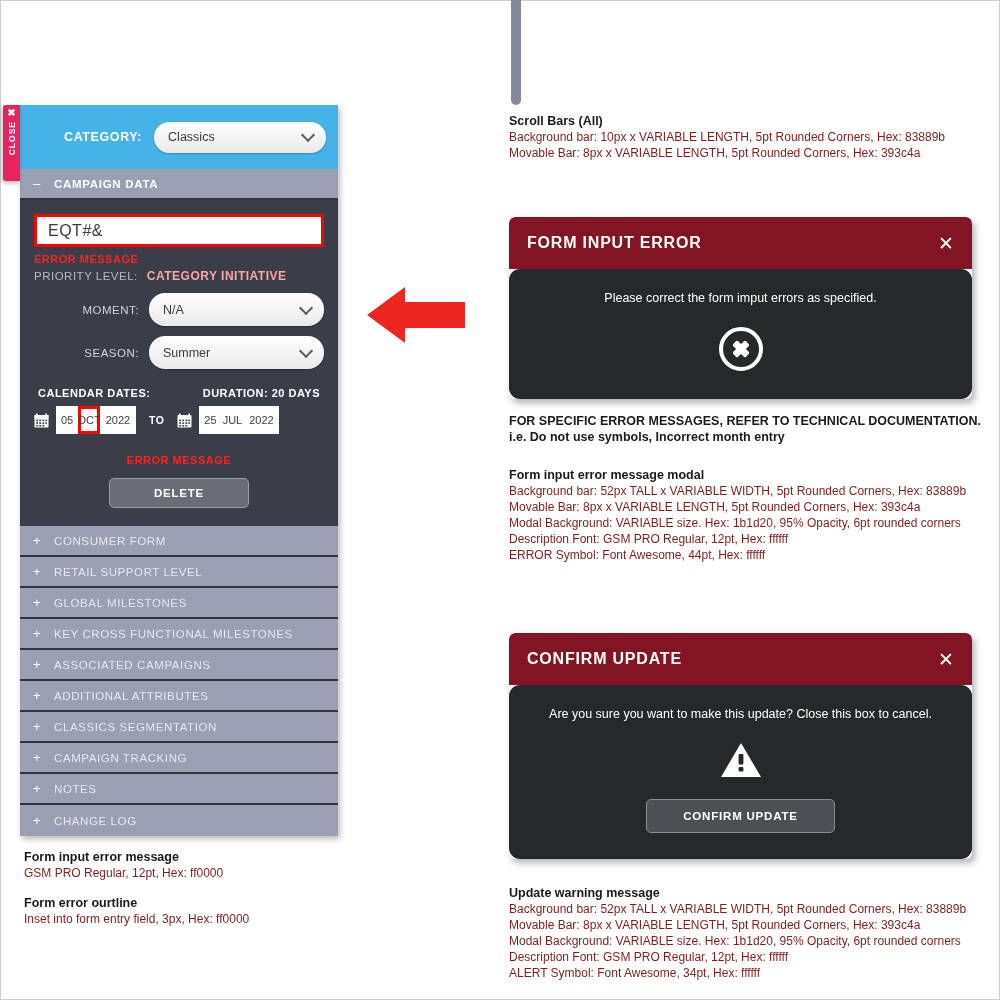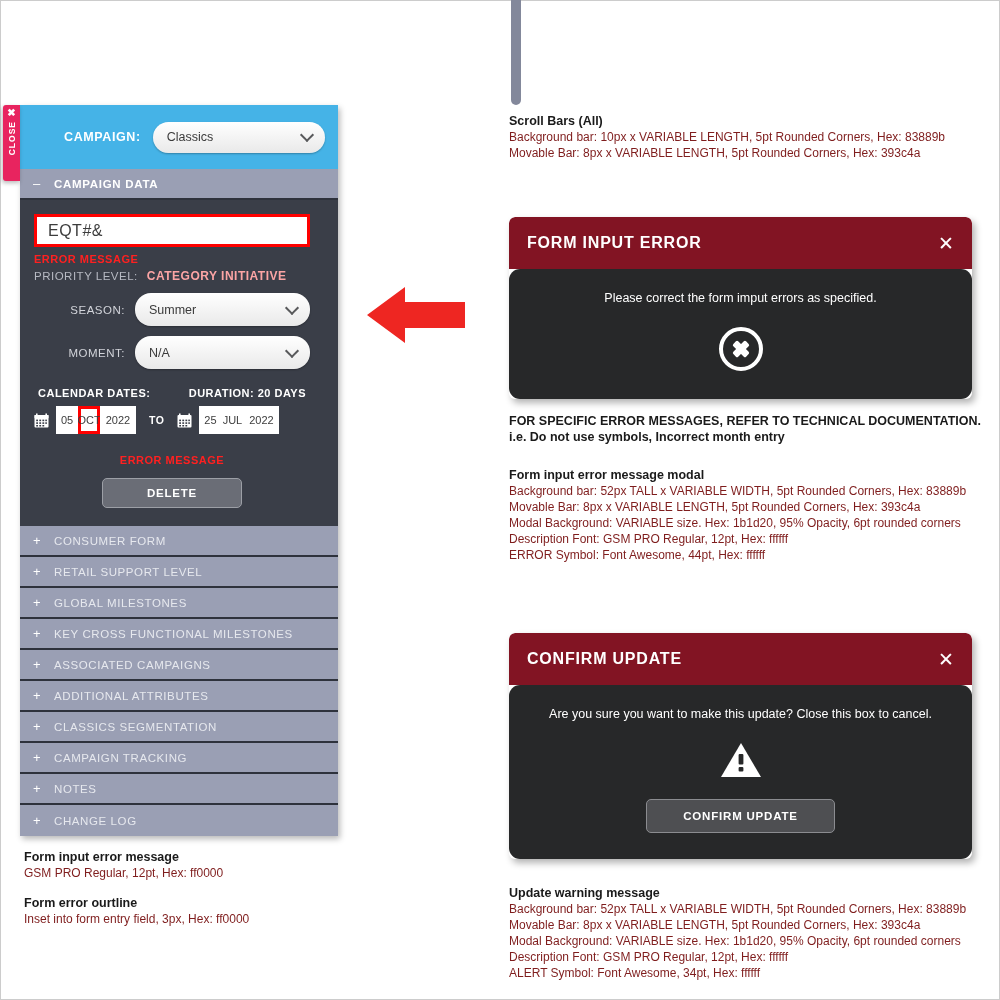--- a/index.html
+++ b/index.html
@@ -112,21 +112,21 @@
   }
   .section-bar .sign {
     width: 34px;
     text-align: center;
     font-size: 13px;
     font-weight: normal;
   }
 
   #campaign-body {
     background: #3a3e48;
-    padding: 14px 28px 18px 14px;
+    padding: 14px 14px 18px 14px;
   }
 
   #name-input {
     background: #ffffff;
     border: 3px solid #ff0000;
     height: 33px;
     display: flex;
     align-items: center;
     padding-left: 11px;
     box-sizing: border-box;
@@ -376,21 +376,21 @@
 <div id="page">
 
   <div id="left-panel">
 
     <div id="close-tab">
       <span class="x-glyph">✖</span>
       <span class="close-label">CLOSE</span>
     </div>
 
     <div class="panel-header">
-      <span class="label">CAMPAIGN:</span>
+      <span class="label">CATEGORY:</span>
       <div class="select-box" id="category-select">
         <span>Classics</span>
         <span class="chev"></span>
       </div>
     </div>
 
     <div class="section-bar">
       <span class="sign">–</span>
       <span>CAMPAIGN DATA</span>
     </div>
@@ -398,34 +398,34 @@
     <div id="campaign-body">
 
       <div id="name-input">
         <span>EQT#&amp;</span>
       </div>
       <div class="error-msg">ERROR MESSAGE</div>
 
       <div class="kv-row">
         <span class="k">PRIORITY LEVEL:</span>
         <span class="v">CATEGORY INITIATIVE</span>
+      </div>
+
+      <div class="field-row">
+        <span class="flabel">MOMENT:</span>
+        <div class="select-box">
+          <span>N/A</span>
+          <span class="chev"></span>
+        </div>
       </div>
 
       <div class="field-row">
         <span class="flabel">SEASON:</span>
         <div class="select-box">
           <span>Summer</span>
-          <span class="chev"></span>
-        </div>
-      </div>
-
-      <div class="field-row">
-        <span class="flabel">MOMENT:</span>
-        <div class="select-box">
-          <span>N/A</span>
           <span class="chev"></span>
         </div>
       </div>
 
       <div id="dates-head">
         <span>CALENDAR DATES:</span>
         <span>DURATION: 20 DAYS</span>
       </div>
 
       <div id="dates-row">

